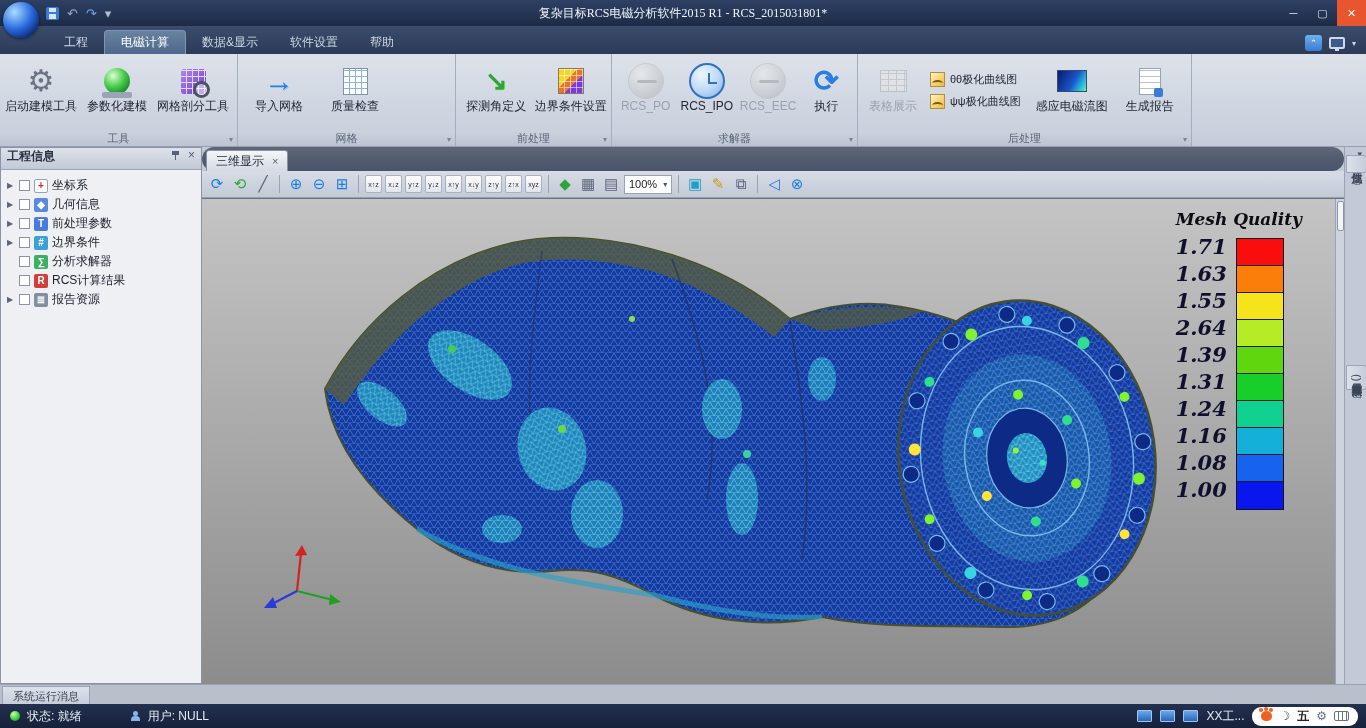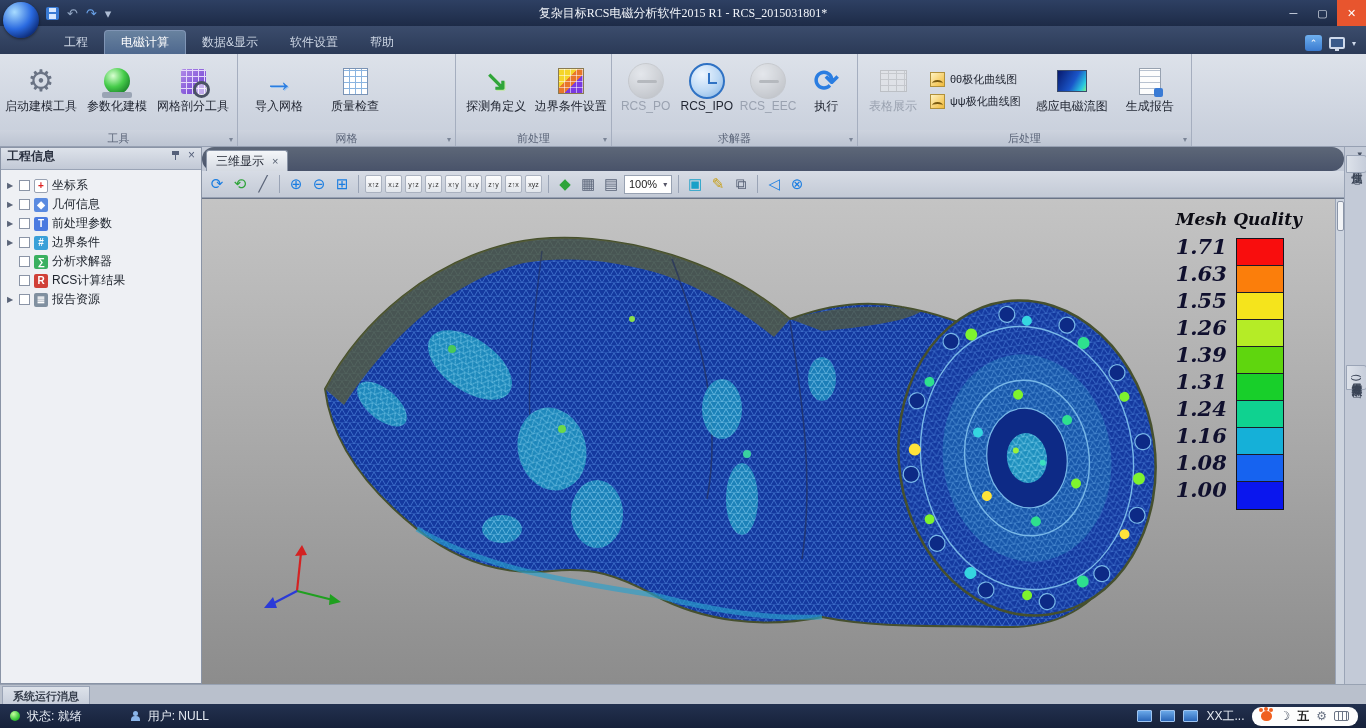--- a/index.html
+++ b/index.html
@@ -156,21 +156,21 @@
 
   
   .rightstrip { position:absolute; left:1344px; top:0; width:22px; height:537px; background:#c3cad7; border-left:1px solid #9aa4b6; }
   .vstack-tab { writing-mode:vertical-rl; background:linear-gradient(90deg,#dde2ea,#c6cdda); border:1px solid #9aa4b6;
     border-radius:0 3px 3px 0; color:#3a4456; font-size:11px; padding:8px 2px; position:absolute; left:1px; }
   .vstack-tab.t1 { top:8px; }
   .vstack-tab.t2 { top:218px; }
   .rs-caret { position:absolute; right:4px; top:2px; font-size:9px; color:#4a5466; }
 
   
-  .bottomstrip { position:absolute; left:0; top:684px; width:1366px; height:20px; background:#b9c0cc; border-top:1px solid #98a2b2;font-weight:bold; }
+  .bottomstrip { position:absolute; left:0; top:684px; width:1366px; height:20px; background:#b9c0cc; border-top:1px solid #98a2b2; }
   .msg-tab { position:absolute; left:2px; top:1px; height:19px; background:linear-gradient(#dde2ea,#c6cdda);
     border:1px solid #9aa4b6; border-bottom:none; display:flex; align-items:center; padding:0 10px; font-size:11px; color:#38404e; }
   .statusbar { position:absolute; left:0; top:704px; width:1366px; height:24px;
     background:linear-gradient(#23314f,#16213a); display:flex; align-items:center; color:#e6ebf3; font-size:12px; }
   .sb-dot { width:10px; height:10px; border-radius:50%; background:radial-gradient(circle at 35% 30%, #c6ffa0, #3ac83a 60%, #1a7a1a); margin:0 7px 0 10px; }
   .sb-user-ic { width:11px; height:11px; position:relative; margin:0 7px 0 48px; }
   .sb-user-ic:before { content:""; position:absolute; left:3px; top:0; width:5px; height:5px; border-radius:50%; background:#8ab4e8; }
   .sb-user-ic:after { content:""; position:absolute; left:1px; top:5px; width:9px; height:5px; border-radius:4px 4px 0 0; background:#8ab4e8; }
   .sb-right { margin-left:auto; display:flex; align-items:center; gap:8px; margin-right:8px; }
   .task-ic { width:15px; height:12px; border:1px solid #9ec4f0; background:linear-gradient(#6aa8e8,#2a66b8); border-radius:1px; }
@@ -573,21 +573,21 @@
         </g>
       </svg>
 
       <div class="legend">
         <div class="legend-title">Mesh Quality</div>
         <div class="legend-body">
           <div class="legend-values">
             <div>1.71</div>
             <div>1.63</div>
             <div>1.55</div>
-            <div>1.26</div>
+            <div>2.64</div>
             <div>1.39</div>
             <div>1.31</div>
             <div>1.24</div>
             <div>1.16</div>
             <div>1.08</div>
             <div>1.00</div>
           </div>
           <div class="legend-colors">
             <div style="background: rgb(249, 13, 13);"></div>
             <div style="background: rgb(251, 126, 11);"></div>

